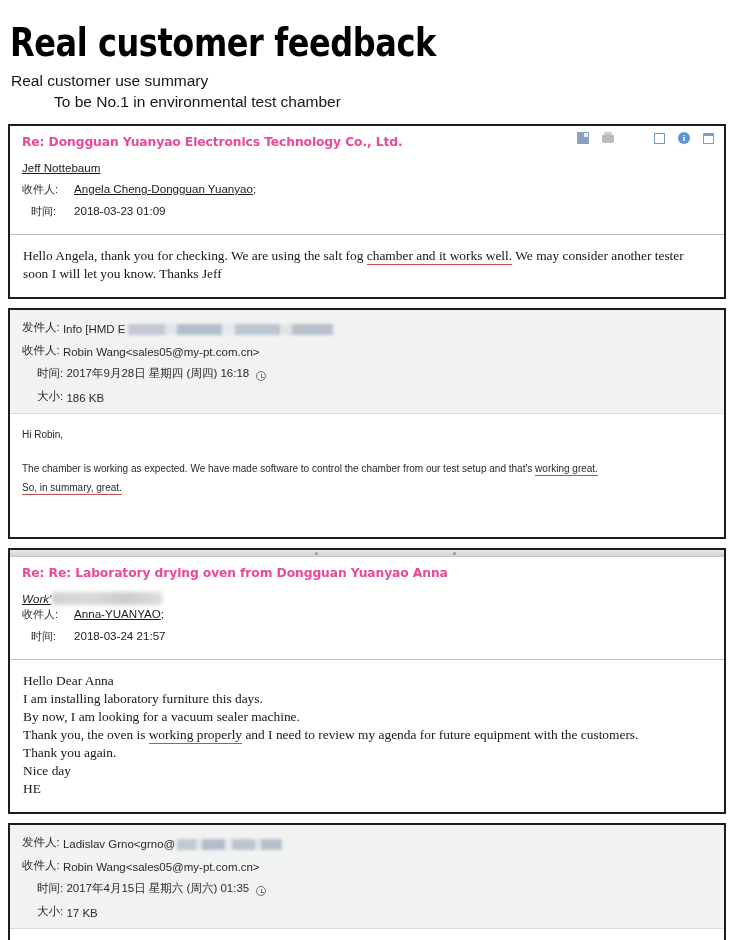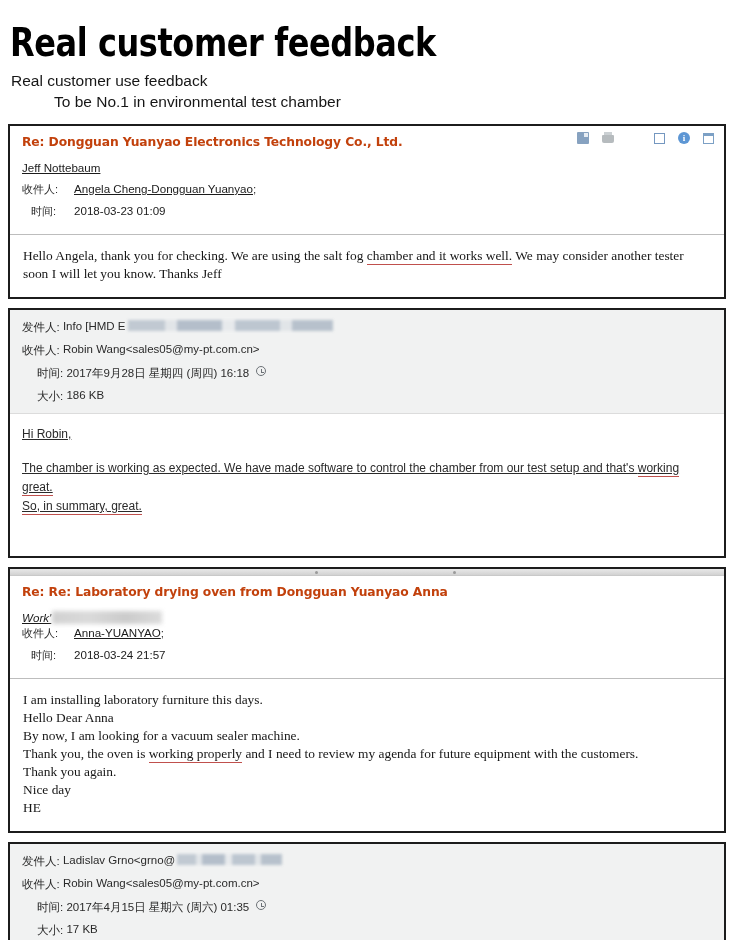--- a/index.html
+++ b/index.html
@@ -57,21 +57,21 @@
     position: absolute; top: 2px; width: 3px; height: 3px;
     background: #9a9a9a; border-radius: 50%;
   }
 
   
   .hdr-a { padding: 9px 12px 8px 12px; background: #ffffff; }
   .hdr-a .subject {
     font-family: "DejaVu Sans", sans-serif;
     font-weight: 700;
     font-size: 12.3px;
-    color: #c2410c;
+    color: #ec4899;
     margin-bottom: 9px;
     letter-spacing: -0.1px;
   }
   .hdr-a .sender {
     font-size: 11.6px;
     color: #1b1b1b;
     text-decoration: underline;
     margin-bottom: 8px;
     display: inline-block;
   }
@@ -98,21 +98,21 @@
     background: #f1f2f2;
     padding: 10px 12px 9px 12px;
     border-bottom: 1px solid #dcdcdc;
   }
   .row-b {
     font-size: 11.5px;
     color: #2a2a2a;
     margin-bottom: 8px;
     white-space: nowrap;
     display: flex;
-    align-items: flex-start;
+    align-items: flex-end;
   }
   .row-b:last-child { margin-bottom: 0; }
   .row-b .lbl { color: #2a2a2a; }
   .row-b .ind { display: inline-block; width: 15px; }
   .blur {
     display: inline-block;
     height: 11px;
     margin-left: 2px;
     vertical-align: -1px;
     background: linear-gradient(90deg,
@@ -140,26 +140,25 @@
     vertical-align: -1px;
   }
   .clock::before, .clock::after {
     content:""; position:absolute; background:#6d7277;
   }
   .clock::before { width:1px; height:3.5px; left:3.8px; top:1.6px; }
   .clock::after  { width:3px; height:1px; left:4px; top:4.6px; }
 
   .body-sans {
     font-family: "Liberation Sans", sans-serif;
-    font-size: 12px;
+    font-size: 10px;
     line-height: 19px;
     color: #2a2a2a;
     padding: 11px 12px 14px 12px;
     background: #ffffff;
-    text-decoration: underline;
   }
   .body-sans p { margin: 0; }
   .body-sans .gap { height: 15px; }
 
   .u-red {
     border-bottom: 1.4px solid #c0504d;
     padding-bottom: 1px;
   }
 
   
@@ -213,21 +212,21 @@
     background:#4a7cb0;
   }
 </style>
 </head>
 <body>
 
 <div class="page">
 
   <div class="head-wrap">
     <h1 class="main-title">Real customer feedback</h1>
-    <div class="subtitle">Real customer use feedback</div>
+    <div class="subtitle">Real customer use summary</div>
     <div class="subtitle subtitle2">To be No.1 in environmental test chamber</div>
   </div>
 
   <div class="mail-list">
 
     <div class="mail">
       <div class="icons">
         <div class="ico ico-attach"></div>
         <div class="ico ico-print"></div>
         <div class="gap-lg"></div>
@@ -295,22 +294,22 @@
           <span class="val link">Anna-YUANYAO</span>
           <span class="semi">;</span>
         </div>
         <div class="row-a">
           <span class="lbl indent">时间:</span>
           <span class="val">2018-03-24 21:57</span>
         </div>
       </div>
       <div class="divider"></div>
       <div class="body-serif">
+        <p><span>Hello Dear Anna</span></p>
         <p><span>I am installing laboratory furniture this days.</span></p>
-        <p><span>Hello Dear Anna</span></p>
         <p><span>By now, I am looking  for a vacuum sealer machine.</span></p>
         <p><span>Thank you, the oven is </span><span class="u-red">working properly</span><span> and I need to review my agenda for future equipment with the customers.</span></p>
         <p><span>Thank you again.</span></p>
         <p><span>Nice day</span></p>
         <p><span>HE</span></p>
       </div>
     </div>
 
     <div class="mail">
       <div class="hdr-b">

